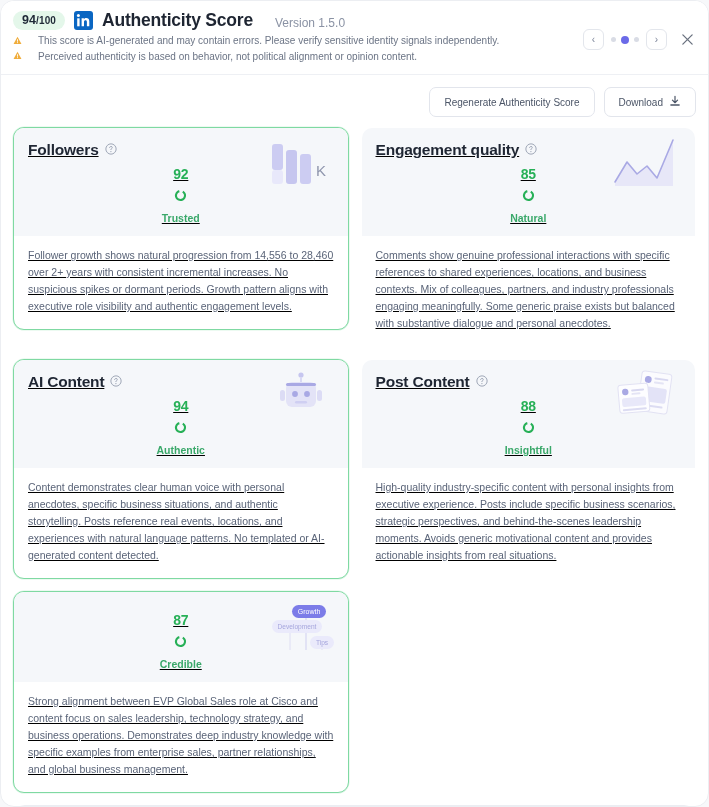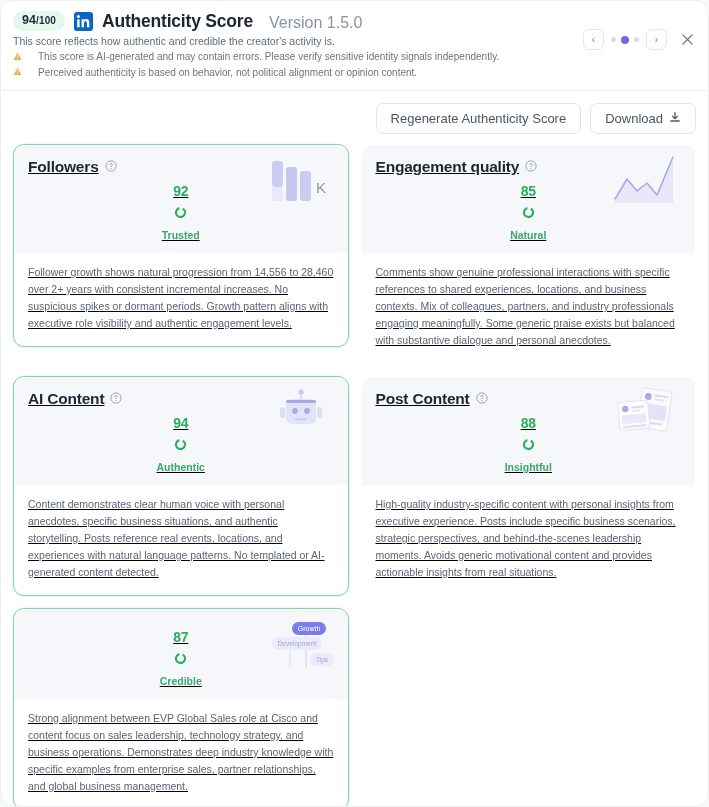--- a/index.html
+++ b/index.html
@@ -49,24 +49,24 @@
     flex: 0 0 auto;
   }
   .li-logo svg { position: absolute; left: 0; top: 0; }
   .app-title {
     font-size: 17.5px;
     font-weight: 700;
     color: #1e2532;
     letter-spacing: -.2px;
   }
   .app-version {
-    font-size: 16px;
+    font-size: 12px;
     color: #8a92a4;
     font-weight: 400;
-    margin-left: 7px;
+    margin-left: 13px;
     padding-top: 4px;
   }
   .header-sub {
     font-size: 10.5px;
     color: #5f6b7f;
     margin-top: 3px;
     letter-spacing: 0;
   }
   .warn-line {
     display: flex;
@@ -115,21 +115,21 @@
     display: flex;
     justify-content: flex-end;
     gap: 9px;
     padding: 12px 12px 10px 12px;
   }
   .btn {
     border: 1px solid #e2e5ec;
     background: #fff;
     border-radius: 7px;
     padding: 7px 14px;
-    font-size: 13px;
+    font-size: 10px;
     color: #4b5567;
     font-family: "Liberation Sans", sans-serif;
     cursor: pointer;
     display: flex; align-items: center; gap: 6px;
     white-space: nowrap;
   }
 
   
   .grid {
     display: grid;
@@ -234,21 +234,20 @@
         <svg width="19" height="19" viewBox="0 0 19 19">
           <rect x="3.2" y="7.3" width="2.4" height="8" fill="#fff"></rect>
           <circle cx="4.4" cy="4.6" r="1.5" fill="#fff"></circle>
           <path d="M7.6 7.3h2.3v1.1c.4-.8 1.3-1.3 2.4-1.3 1.8 0 3 1.1 3 3.3v4.9h-2.4v-4.4c0-1.1-.5-1.7-1.4-1.7-.9 0-1.5.6-1.5 1.8v4.3H7.6z" fill="#fff"></path>
         </svg>
       </div>
       <div class="app-title">Authenticity Score</div>
       <div class="app-version">Version 1.5.0</div>
     </div>
 
-    <div class="header-sub">This score reflects how authentic and credible the creator's activity is.</div>
 
     <div class="warn-line">
       <span class="warn-ico">
         <svg width="9" height="9" viewBox="0 0 10 10">
             <path d="M5 .8 9.4 8.8H.6z" fill="#f0ad3c"></path>
             <rect x="4.5" y="3.6" width="1" height="2.7" fill="#fff"></rect>
             <rect x="4.5" y="6.9" width="1" height="1" fill="#fff"></rect>
           </svg>
       </span>
       <span>This score is AI-generated and may contain errors. Please verify sensitive identity signals independently.</span>

